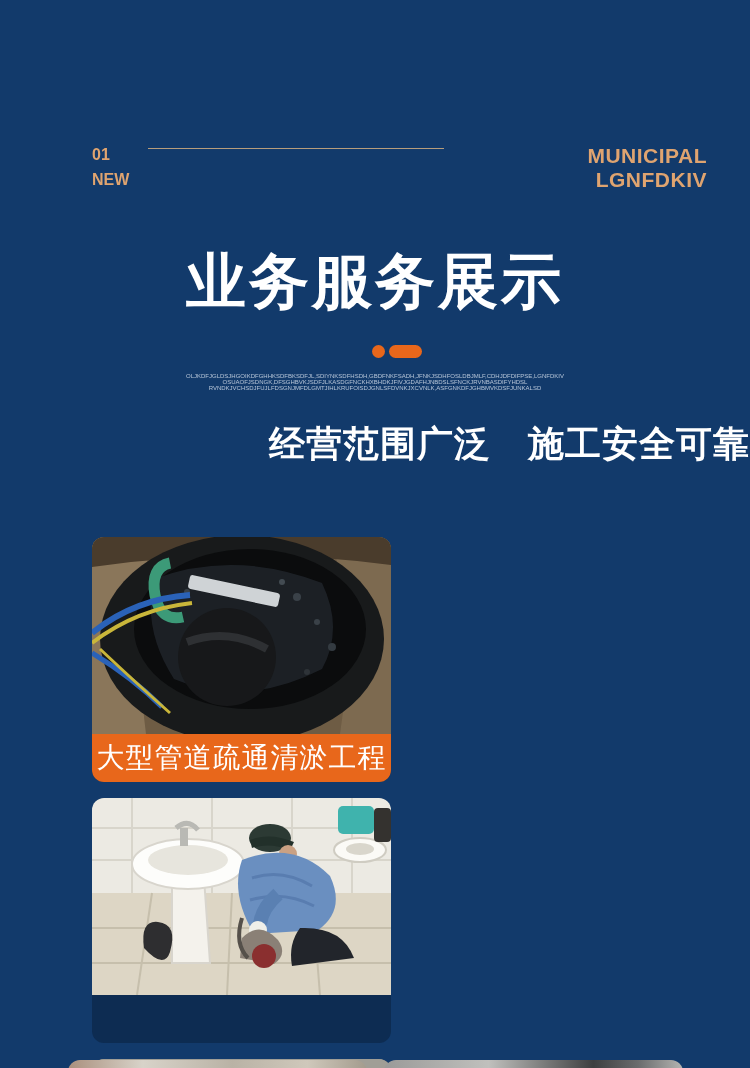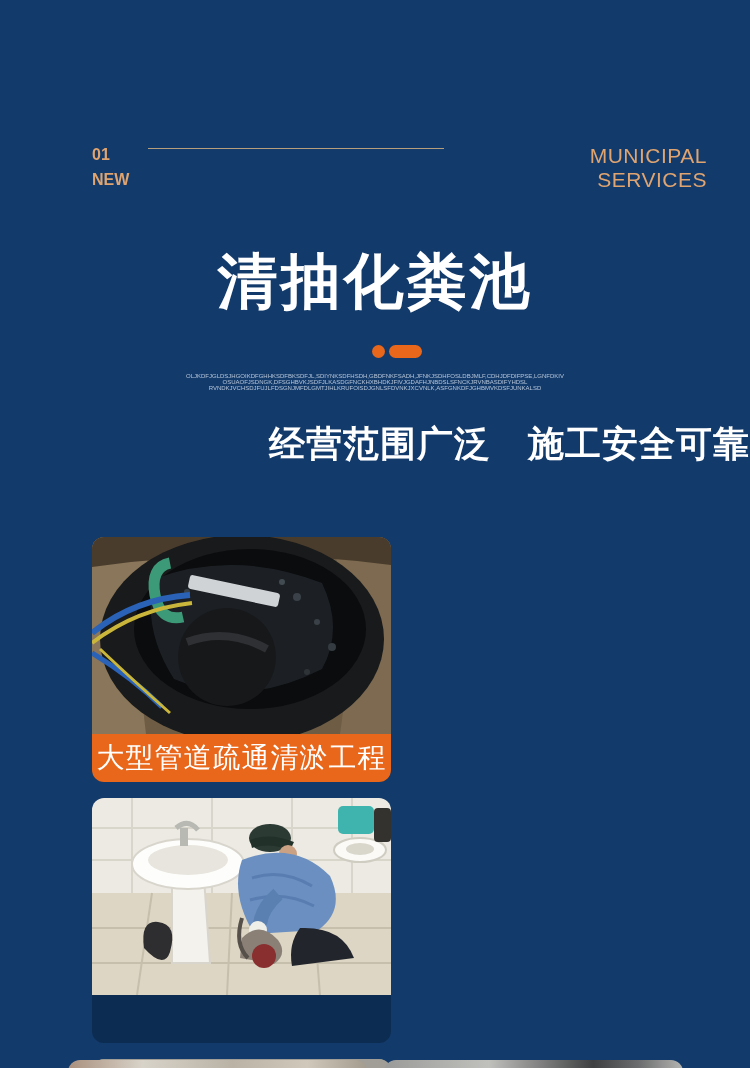--- a/index.html
+++ b/index.html
@@ -14,21 +14,21 @@
   .hdr-num {
     position:absolute; left:92px; top:142px;
     color:#dfa470; font-weight:bold; font-size:16px; line-height:25px;
   }
   .hdr-line {
     position:absolute; left:148px; top:148px;
     width:296px; height:1px; background:#c9a87e; opacity:.9;
   }
   .hdr-right {
     position:absolute; right:43px; top:144px;
-    text-align:right; color:#dfa470; font-weight:normal;
+    text-align:right; color:#dfa470; font-weight:bold;
     font-size:21px; line-height:24px; letter-spacing:.5px;
   }
   
   .title {
     position:absolute; top:242px; left:0; width:750px;
     text-align:center; color:#ffffff; font-weight:bold;
     font-size:60px; letter-spacing:3px;
   }
   .deco {
     position:absolute; top:345px; left:0; width:750px;
@@ -76,24 +76,24 @@
 </head>
 <body>
 
 <div class="hdr-num">
   <div>01</div>
   <div>NEW</div>
 </div>
 <div class="hdr-line"></div>
 <div class="hdr-right">
   <div>MUNICIPAL</div>
-  <div>SERVICES</div>
-</div>
-
-<div class="title">清抽化粪池</div>
+  <div>LGNFDKIV</div>
+</div>
+
+<div class="title">业务服务展示</div>
 
 <div class="deco">
   <span class="dot"></span>
   <span class="bar"></span>
 </div>
 
 <div class="fineprint">
   <div>OLJKDFJGLDSJHGOIKDFGHHKSDFBKSDFJL,SDIYNKSDFHSDH,GBDFNKFSADH,JFNKJSDHFOSLDBJMLF,CDHJDFDIFPSE,LGNFDKIV</div>
   <div>OSUAOFJSDNGK,DFSGHBVKJSDFJLKASDGFNCKHXBHDKJFIVJGDAFHJNBDSLSFNCKJRVNBASDIFYHDSL</div>
   <div>RVNDKJVCHSDJFUJLFDSGNJMFDLGMTJIHLKRUFOISDJGNLSFDVNKJXCVNLK,ASFGNKDFJGHBMVKDSFJUNKALSD</div>

